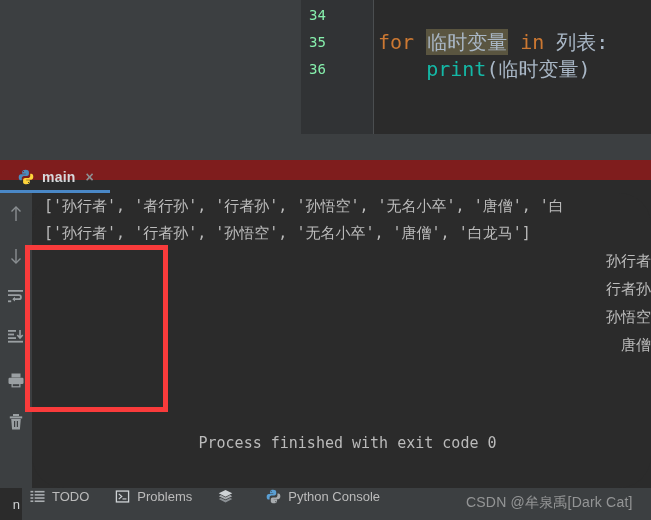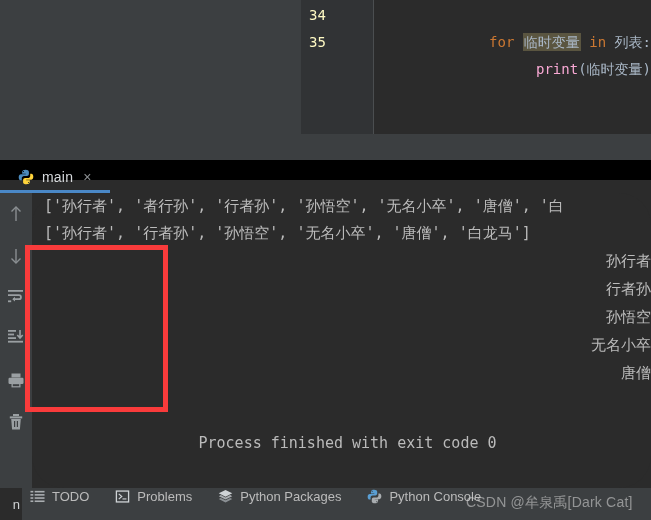--- a/index.html
+++ b/index.html
@@ -39,21 +39,21 @@
     position: absolute;
     left: 0; top: 0;
     width: 72px; height: 134px;
     background: #313335;
     box-sizing: border-box;
     padding-top: 2px;
   }
   #editor-gutter .ln {
     font-family: "DejaVu Sans Mono", monospace;
     font-size: 14px;
-    color: #fef9c3;
+    color: #86efac;
     text-align: left;
     padding-left: 8px;
     height: 27px;
     line-height: 27px;
   }
   #gutter-divider {
     position: absolute;
     left: 72px; top: 0;
     width: 1px; height: 134px;
     background: #4b4e50;
@@ -63,46 +63,46 @@
     left: 73px; top: 0;
     right: 0; height: 134px;
     background: #2b2b2b;
     padding-top: 2px;
     box-sizing: border-box;
   }
   .code-line {
     height: 27px;
     line-height: 27px;
     font-family: "DejaVu Sans Mono", monospace;
-    font-size: 14px;
+    font-size: 20px;
     white-space: pre;
     padding-left: 4px;
-    text-align: right;
   }
   .kw { color: #cc7832; }
   .plain { color: #a9b7c6; }
-  .fn { color: #f9a8d4; margin-left: 28px; }
+  .fn { color: #14b8a6; }
   .hl-var {
     background: #5a5540;
     color: #a9b7c6;
     padding: 1px 1px;
   }
   #editor-bottom-strip {
     position: absolute;
     left: 0; top: 134px;
     width: 350px; height: 26px;
     background: #3c3f41;
   }
 
   
   #tab-bar {
     position: absolute;
     left: 0; top: 160px;
     width: 651px; height: 20px;
-    background: #000000;
+    background: #7f1d1d;
+    font-weight: bold;
   }
   #tab-main {
     position: absolute;
     left: 10px; top: 0;
     height: 33px;
     display: flex;
     align-items: center;
     padding: 0 8px;
     box-sizing: border-box;
   }
@@ -259,20 +259,21 @@
 
 <div id="editor-region">
 
   <div id="editor-left-blank"></div>
 
   <div id="editor-pane">
 
     <div id="editor-gutter">
       <div class="ln">34</div>
       <div class="ln">35</div>
+      <div class="ln">36</div>
     </div>
     <div id="gutter-divider"></div>
 
     <div id="editor-code">
       <div class="code-line">&nbsp;</div>
       <div class="code-line"><span class="kw">for</span><span class="plain"> </span><span class="hl-var">临时变量</span><span class="plain"> </span><span class="kw">in</span><span class="plain"> </span><span class="plain">列表:</span></div>
       <div class="code-line">&nbsp;&nbsp;&nbsp;&nbsp;<span class="fn">print</span><span class="plain">(</span><span class="plain">临时变量</span><span class="plain">)</span></div>
     </div>
 
     <div id="editor-bottom-strip"></div>
@@ -350,21 +351,20 @@
 
   <div id="console-top">
     <div class="console-line">['孙行者', '者行孙', '行者孙', '孙悟空', '无名小卒', '唐僧', '白</div>
     <div class="console-line">['孙行者', '行者孙', '孙悟空', '无名小卒', '唐僧', '白龙马']</div>
   </div>
 
   <div id="console-out-block">
     <div class="console-line">孙行者</div>
     <div class="console-line">行者孙</div>
     <div class="console-line">孙悟空</div>
-    <div class="console-line">无名小卒</div>
     <div class="console-line">唐僧</div>
   </div>
 
   <div id="console-finish">
     <div class="console-line">Process finished with exit code 0</div>
   </div>
 </div>
 
 <div id="red-box"></div>
 
@@ -395,21 +395,20 @@
       </svg>
       <span class="bb-label">Problems</span>
     </div>
 
     <div class="bb-item">
       <svg class="bb-icon" viewBox="0 0 16 16">
         <path d="M8 1 L15.2 4.6 L8 8.2 L0.8 4.6 Z" fill="#cfd3d6"></path>
         <path d="M0.8 7.6 L8 11.2 L15.2 7.6 L13 6.5 L8 9 L3 6.5 Z" fill="#a9adb0"></path>
         <path d="M0.8 10.7 L8 14.3 L15.2 10.7 L13 9.6 L8 12.1 L3 9.6 Z" fill="#8b9094"></path>
       </svg>
-      <span class="bb-label">Python Packages</span>
     </div>
 
     <div class="bb-item">
       <svg class="bb-icon" viewBox="0 0 16 16">
         <path d="M7.6 0.7c-1.9 0-3.4 0.7-3.4 2.2v1.8h3.6v0.5H2.9c-1.2 0-2.2 1-2.2 3 0 1.9 0.8 3.1 2 3.1h1.1V9.1c0-1.2 1-2.2 2.2-2.2h2.9c1.1 0 2-0.9 2-2V2.9C10.9 1.6 9.6 0.7 7.6 0.7z M5.5 1.9c0.4 0 0.6 0.3 0.6 0.6S5.9 3.1 5.5 3.1 4.9 2.8 4.9 2.5 5.2 1.9 5.5 1.9z" fill="#5a9fd4"></path>
         <path d="M8.4 15.3c1.9 0 3.4-0.7 3.4-2.2v-1.8H8.2v-0.5h4.9c1.2 0 2.2-1 2.2-3 0-1.9-0.8-3.1-2-3.1h-1.1v2.2c0 1.2-1 2.2-2.2 2.2H7.1c-1.1 0-2 0.9-2 2v2.3C5.1 14.4 6.4 15.3 8.4 15.3z M10.5 14.1c-0.4 0-0.6-0.3-0.6-0.6s0.3-0.6 0.6-0.6 0.6 0.3 0.6 0.6S10.9 14.1 10.5 14.1z" fill="#a9adb0"></path>
       </svg>
       <span class="bb-label">Python Console</span>
     </div>
 

